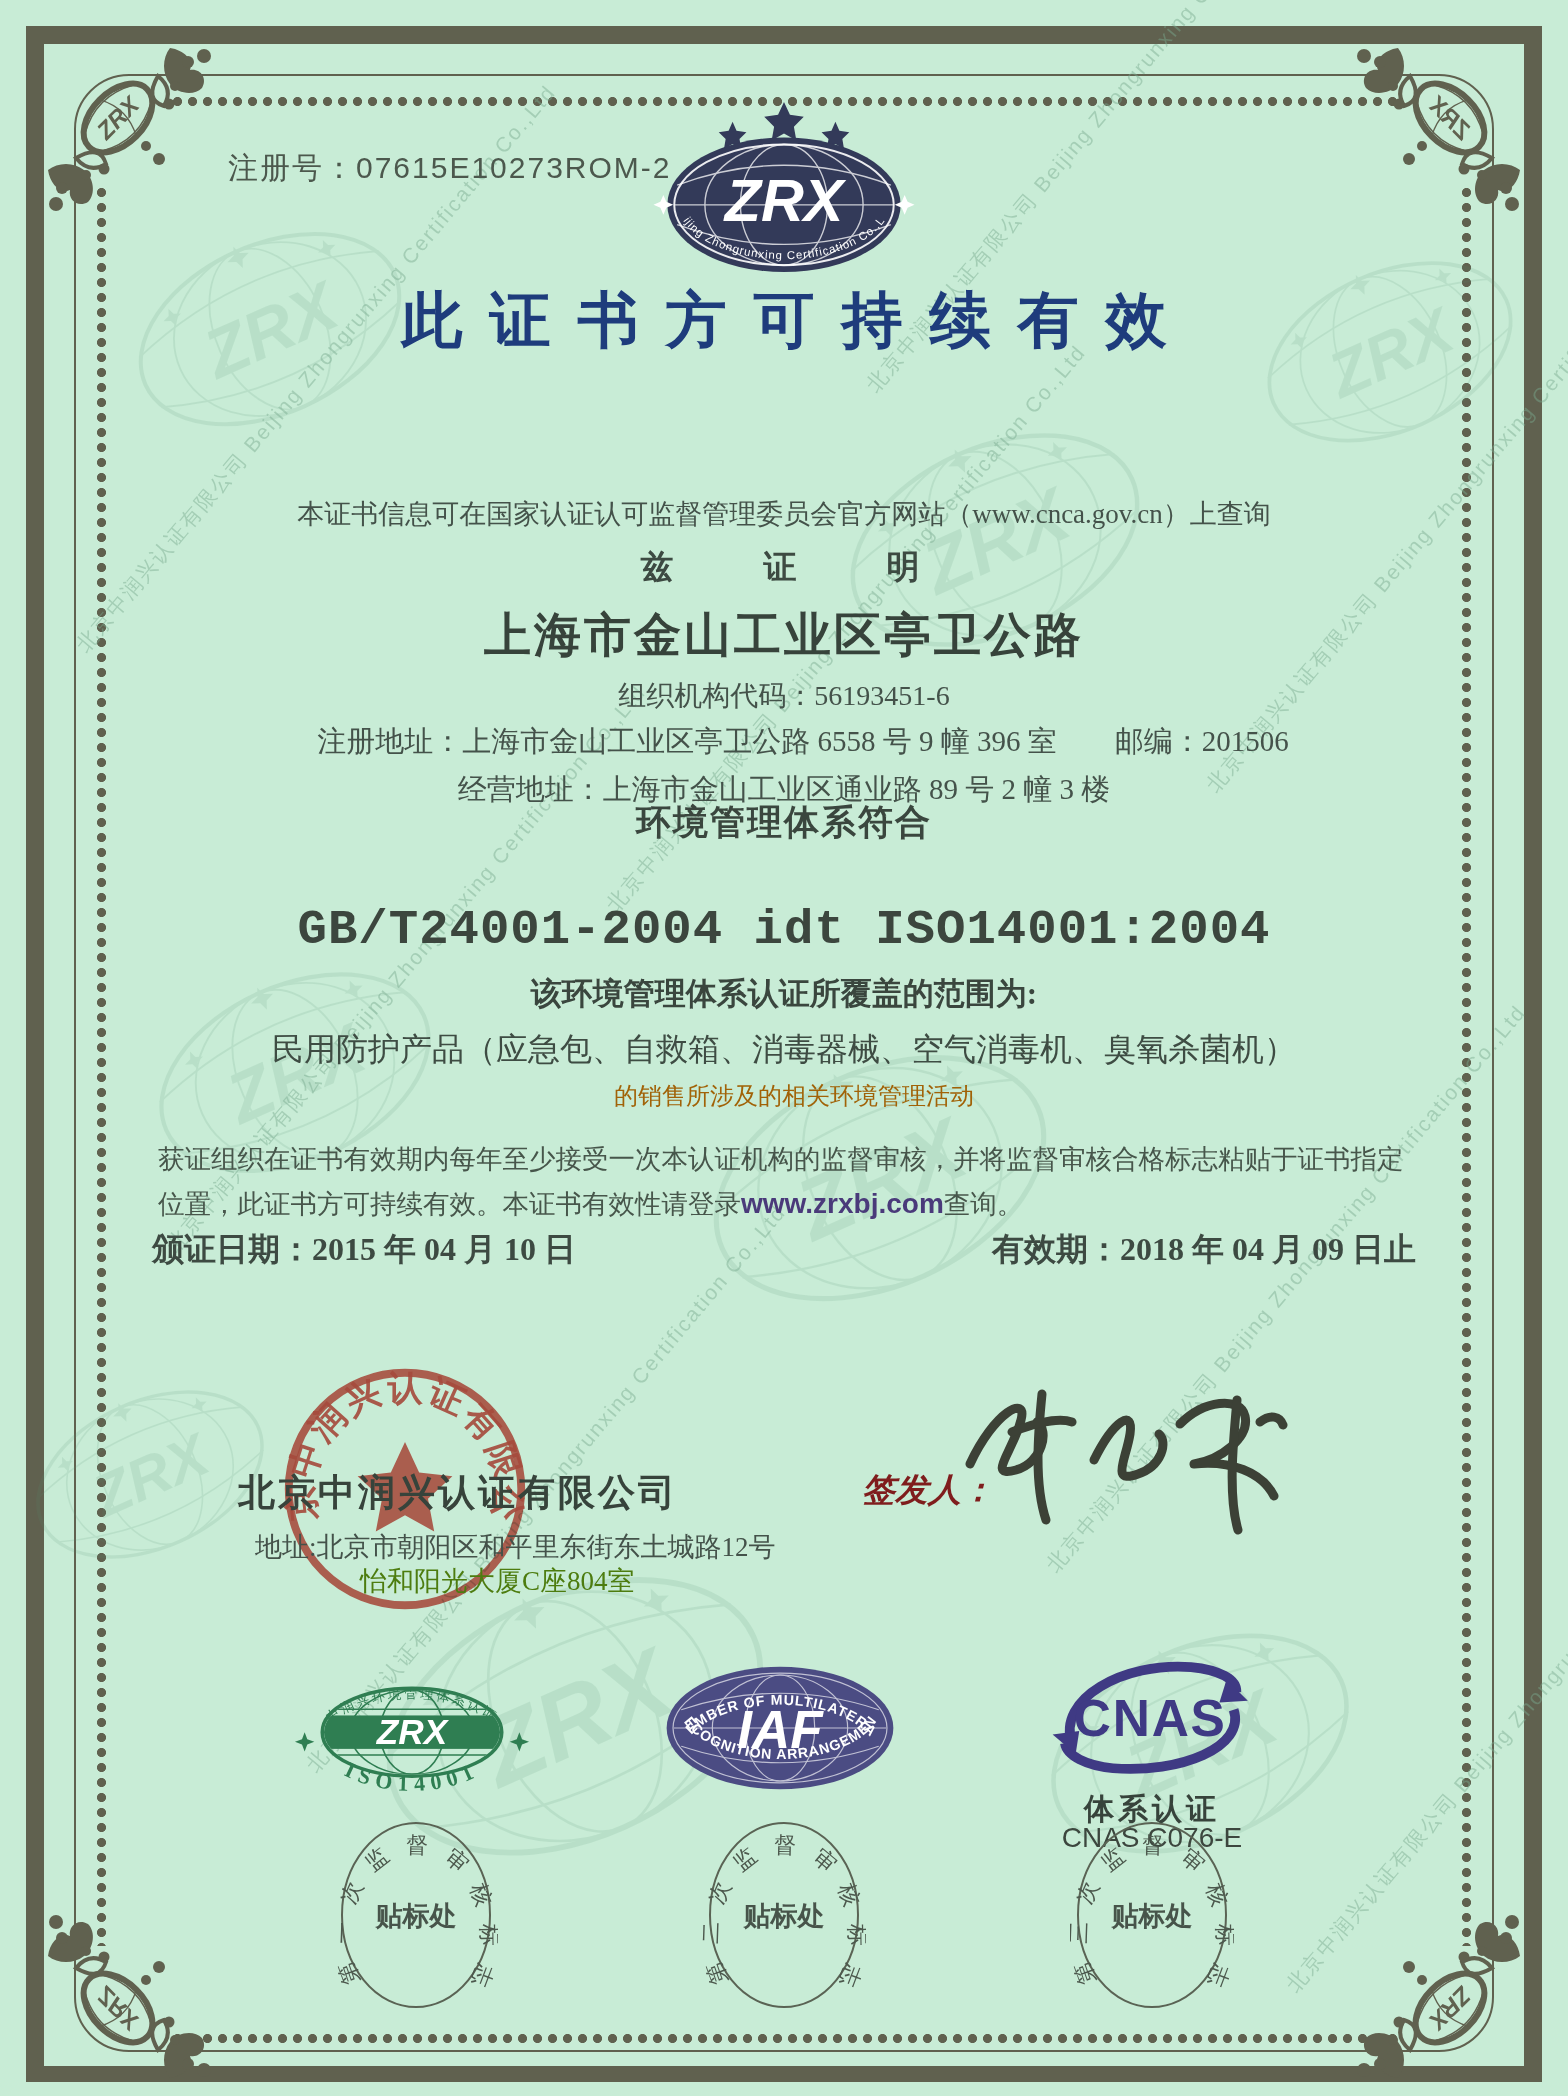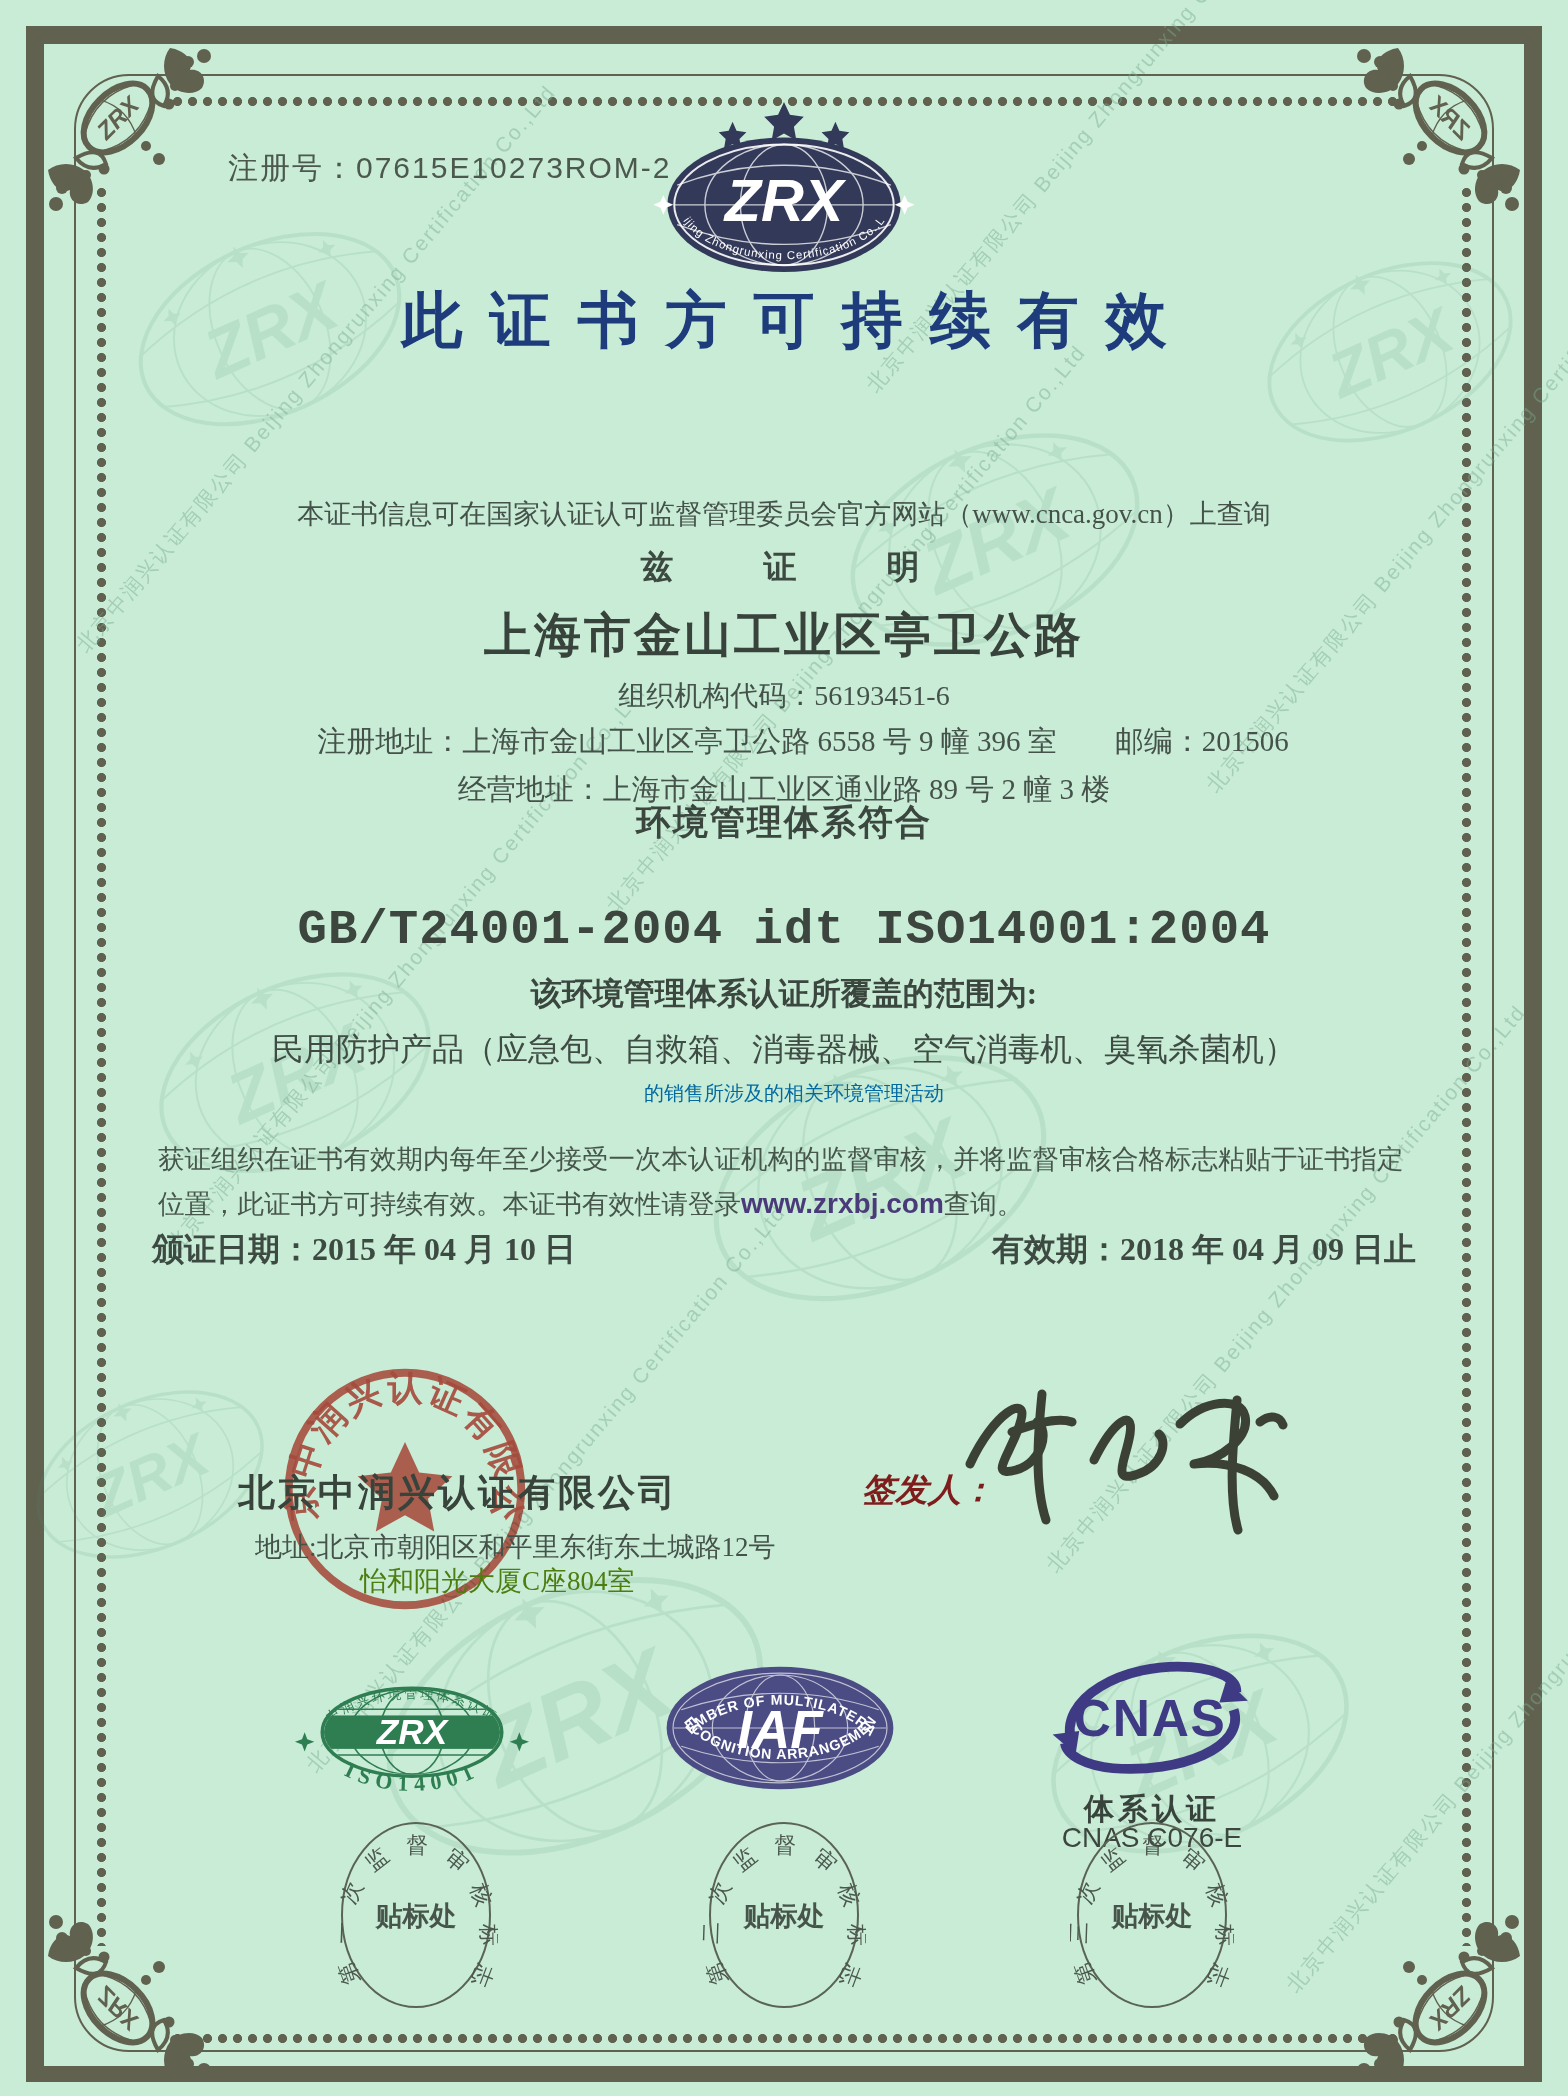--- a/index.html
+++ b/index.html
@@ -33,21 +33,21 @@
   .hereby{top:545px;font-size:33px;font-weight:bold;color:#3d4a42;letter-spacing:8px;}
   .company{top:604px;font-size:47px;font-weight:bold;color:#37433b;letter-spacing:3px;}
   .orgcode{top:677px;font-size:28px;color:#44524a;}
   .addr{font-size:29px;color:#44524a;}
   .regaddr{top:722px;margin-left:38px;} .bizaddr{top:770px;}
   .conform{top:799px;font-size:35px;font-weight:bold;color:#3a463e;letter-spacing:2px;}
   .gbt{top:902px;font-size:49px;font-weight:bold;color:#3c463e;letter-spacing:1px;
        font-family:Liberation Mono, monospace;}
   .scopelabel{top:973px;font-size:31px;font-weight:bold;color:#3a463e;}
   .scope1{top:1028px;font-size:32px;color:#3e4c43;}
-  .scope2{top:1080px;font-size:20px;color:#0369a1;padding-left:20px;}
+  .scope2{top:1080px;font-size:24px;color:#a16207;padding-left:20px;}
   .fineprint{position:absolute;left:158px;right:135px;top:1138px;font-size:26.5px;line-height:1.62;
        text-align:left;color:#47564b;}
   .fineprint .lnk{font-weight:bold;color:#4a3a7a;font-size:28px;
        font-family:"Liberation Sans","DejaVu Sans",sans-serif;}
   .datesrow{position:absolute;left:152px;right:152px;top:1228px;display:flex;justify-content:space-between;
        font-size:32px;font-weight:bold;color:#3d4a42;}
   .seal{position:absolute;left:278px;top:1362px;width:254px;height:254px;mix-blend-mode:multiply;opacity:.92;}
   .issuercompany{position:absolute;left:238px;top:1468px;font-size:37px;font-weight:bold;color:#37433b;letter-spacing:3px;}
   .issueraddr1{position:absolute;left:255px;top:1529px;font-size:27px;color:#44524a;}
   .issueraddr2{position:absolute;left:360px;top:1563px;font-size:27px;color:#4d7c0f;}

